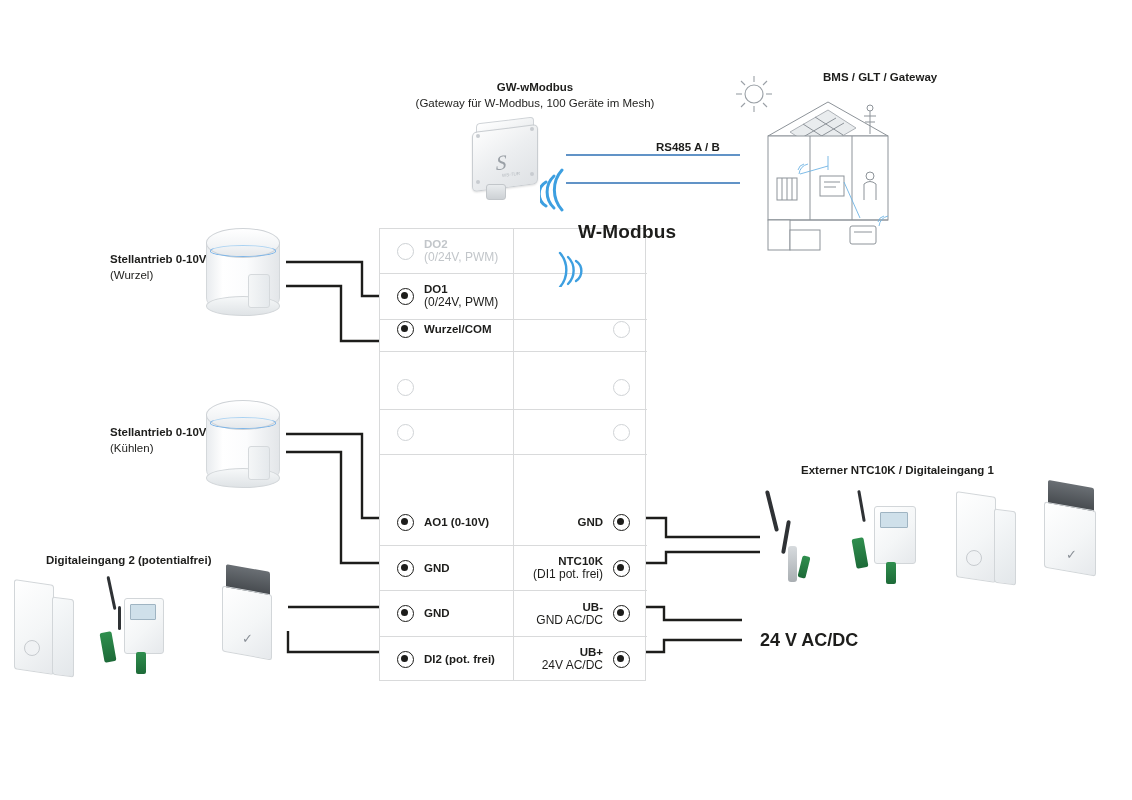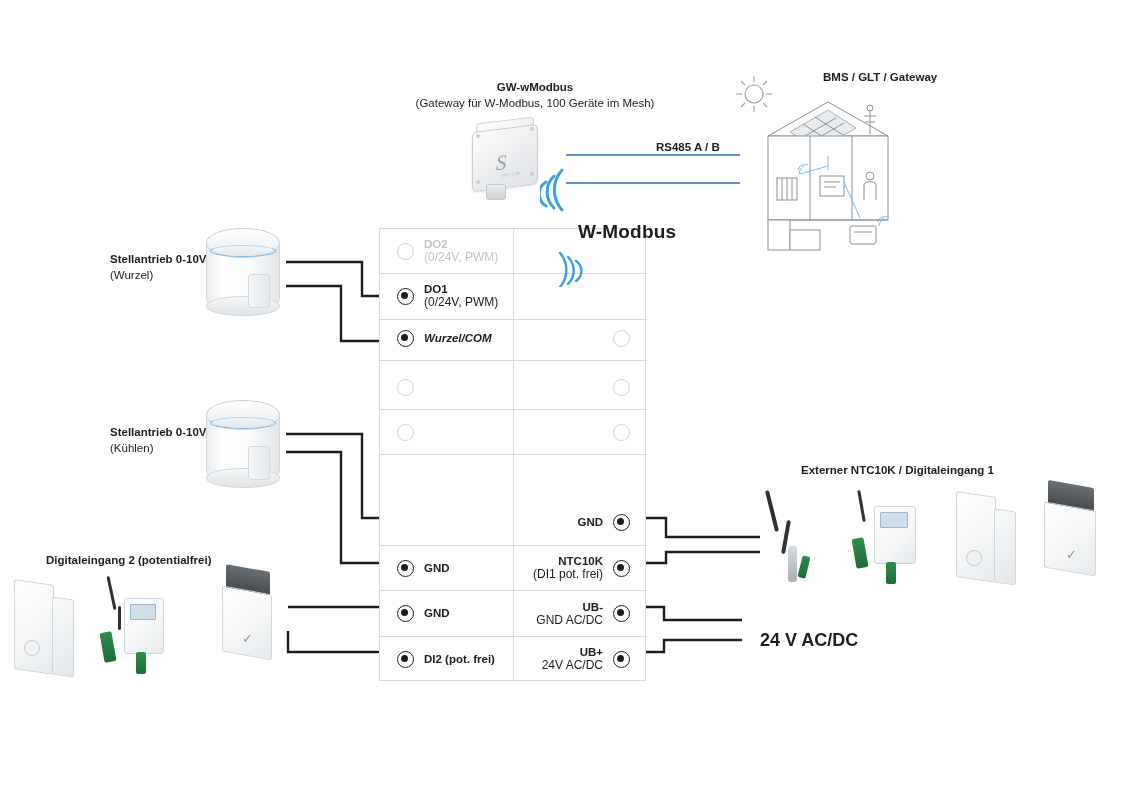--- a/index.html
+++ b/index.html
@@ -285,21 +285,21 @@
     <div class="trow" style="top:45.3px;">
       <div class="tcell left">
         <span class="dot filled"></span>
         <span class="tlabel">
           <span class="l1">DO1</span>
           <span class="l2">(0/24V, PWM)</span>
         </span>
       </div>
     </div>
 
-    <div class="trow" style="top:87px;font-style:italic;">
+    <div class="trow" style="top:78px;">
       <div class="tcell left">
         <span class="dot filled"></span>
         <span class="tlabel">
           <span class="l1">Wurzel/COM</span>
         </span>
       </div>
       <div class="tcell right">
         <span class="dot empty"></span>
       </div>
     </div>
@@ -317,20 +317,26 @@
       <div class="tcell left">
         <span class="dot empty"></span>
       </div>
       <div class="tcell right">
         <span class="dot empty"></span>
       </div>
     </div>
 
 
     <div class="trow" style="top:271.8px;">
+      <div class="tcell left">
+        <span class="dot filled"></span>
+        <span class="tlabel">
+          <span class="l1">AO1 (0-10V)</span>
+        </span>
+      </div>
       <div class="tcell right">
         <span class="tlabel">
           <span class="l1">GND</span>
         </span>
         <span class="dot filled"></span>
       </div>
     </div>
 
     <div class="trow" style="top:317.1px;">
       <div class="tcell left">

